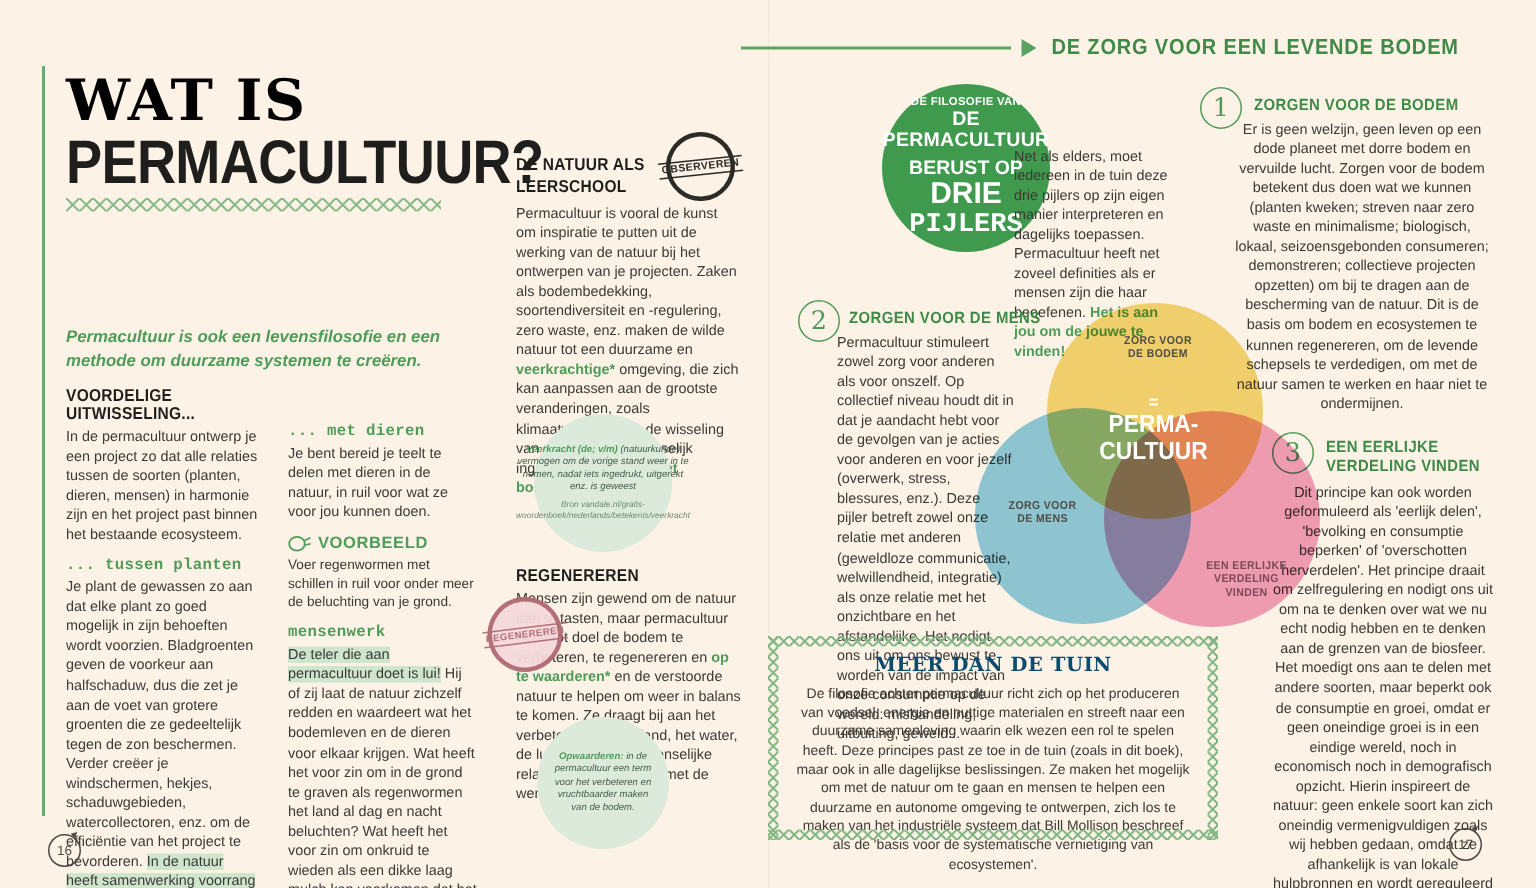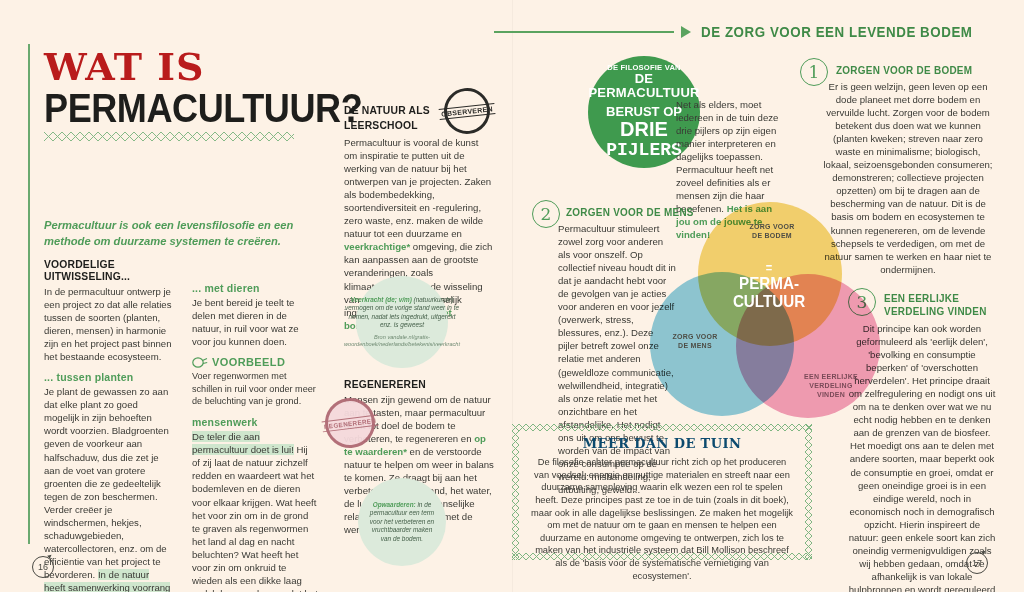--- a/index.html
+++ b/index.html
@@ -70,21 +70,21 @@
   }
 
   
   .title-wat {
     position: absolute;
     left: 44px; top: 48px;
     font-family: "DejaVu Serif", serif;
     font-weight: 700;
     font-size: 38px;
     letter-spacing: 1px;
-    color: #b91c1c;
+    color: #000000;
     line-height: 1;
   }
   .title-perma {
     position: absolute;
     left: 44px; top: 88px;
     font-family: "Liberation Sans Narrow", "Liberation Sans", sans-serif;
     font-weight: 700;
     font-size: 41px;
     letter-spacing: -0.5px;
     color: #1e1e1c;
@@ -137,20 +137,21 @@
     transform: scaleX(0.9);
     transform-origin: left center;
     margin-bottom: 3px;
   }
   .h-green {
     font-weight: 700;
     font-size: 10.5px;
     color: #4f9c59;
     letter-spacing: 0.2px;
     margin-bottom: 2px;
+    font-family: Liberation Mono, monospace;
   }
   .body {
     font-size: 9.6px;
     line-height: 1.36;
     color: #3a3a35;
   }
   .body.sm { font-size: 9.1px; }
   .hl { background: #cfe6cd; }
   .gr { color: #4f9c59; font-weight: 700; }
 

